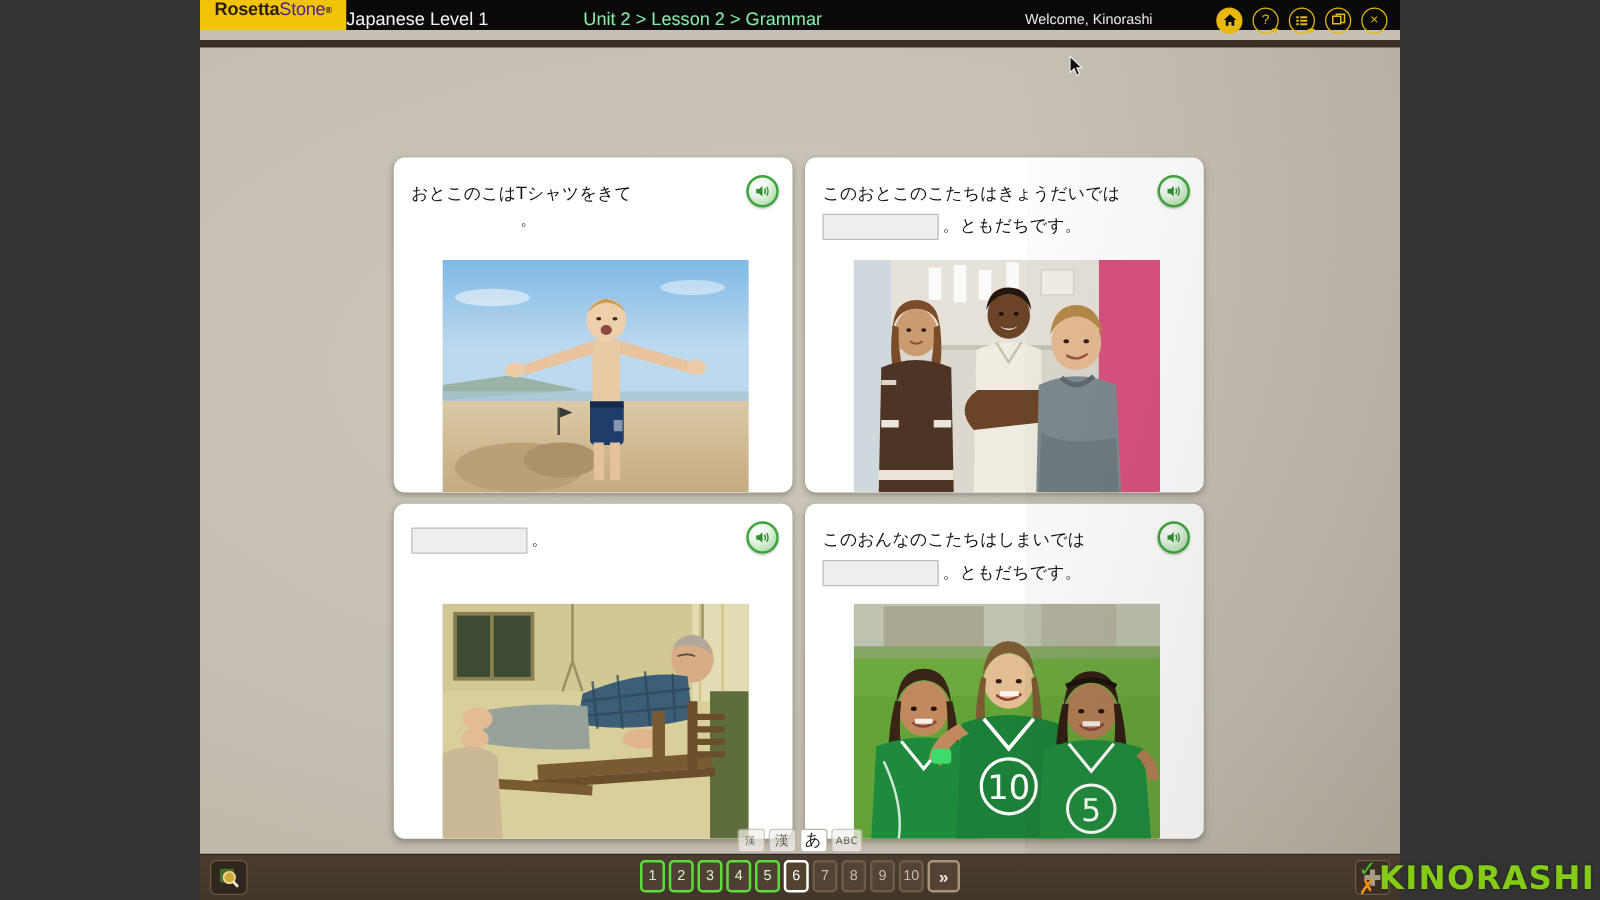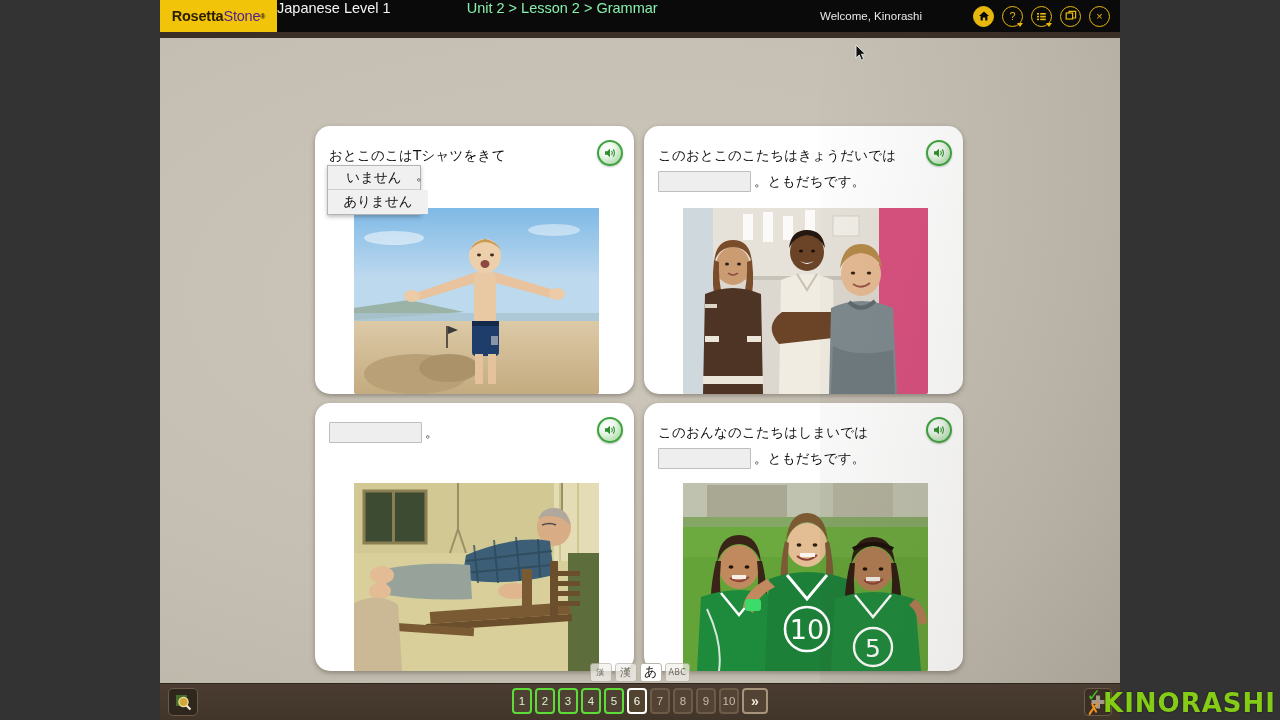--- a/index.html
+++ b/index.html
@@ -19,23 +19,23 @@
   #app {
     position: absolute; left: 160px; top: 0;
     width: 960px; height: 720px;
     background: #c6c0b4;
     overflow: hidden;
   }
 
   
   #titlebar {
     position: absolute; left: 0; top: 0;
-    width: 960px; height: 32px;
+    width: 960px; height: 24px;
     background: #0a0a0a;
-    display: flex; align-items: flex-start;
+    display: flex; align-items: flex-end;
     z-index: 20;
   }
   #brand {
     width: 117px; height: 32px;
     background: #f2c409;
     display: flex; align-items: center; justify-content: center;
     font-size: 14.5px; font-weight: bold;
     color: #111; letter-spacing: -0.2px;
     white-space: nowrap;
   }
@@ -105,21 +105,21 @@
     position: absolute; left: 155px; top: 88px;
     width: 648px;
     display: grid;
     grid-template-columns: 319px 319px;
     grid-template-rows: 268px 268px;
     column-gap: 10px; row-gap: 9px;
   }
   .card {
     position: relative;
     background: #ffffff;
-    border-radius: 15px;
+    border-radius: 9px;
     box-shadow: 0 2px 5px rgba(50,42,32,0.38);
     overflow: visible;
   }
   .card-text {
     position: absolute; left: 14px; top: 16px; right: 46px;
     font-size: 13.5px; line-height: 1.95;
     color: #111; letter-spacing: 0.2px;
     font-family: "DejaVu Sans", "Liberation Sans", sans-serif;
   }
   .line2 { display: flex; align-items: center; white-space: nowrap; }
@@ -327,24 +327,20 @@
     </div>
     <div id="strip"></div>
 
     <div id="canvas">
 
       <div id="grid">
 
         <div class="card">
           <div class="card-text">
             <div>おとこのこはTシャツをきて</div>
-          </div>
-          <div class="dropdown">
-            <div class="dd-opt">いません</div>
-            <div class="dd-opt wide">ありません</div>
           </div>
           <div class="dd-period">。</div>
 
           <div class="speaker">
             <svg width="14" height="14" viewBox="0 0 14 14">
               <path d="M2 5.2 H4.2 L7 2.8 V11.2 L4.2 8.8 H2 Z" fill="#2f8f2f"></path>
               <path d="M8.6 4.8 Q10.2 7 8.6 9.2" stroke="#2f8f2f" stroke-width="1.1" fill="none"></path>
               <path d="M10.3 3.4 Q12.6 7 10.3 10.6" stroke="#2f8f2f" stroke-width="1.1" fill="none"></path>
             </svg>
           </div>

